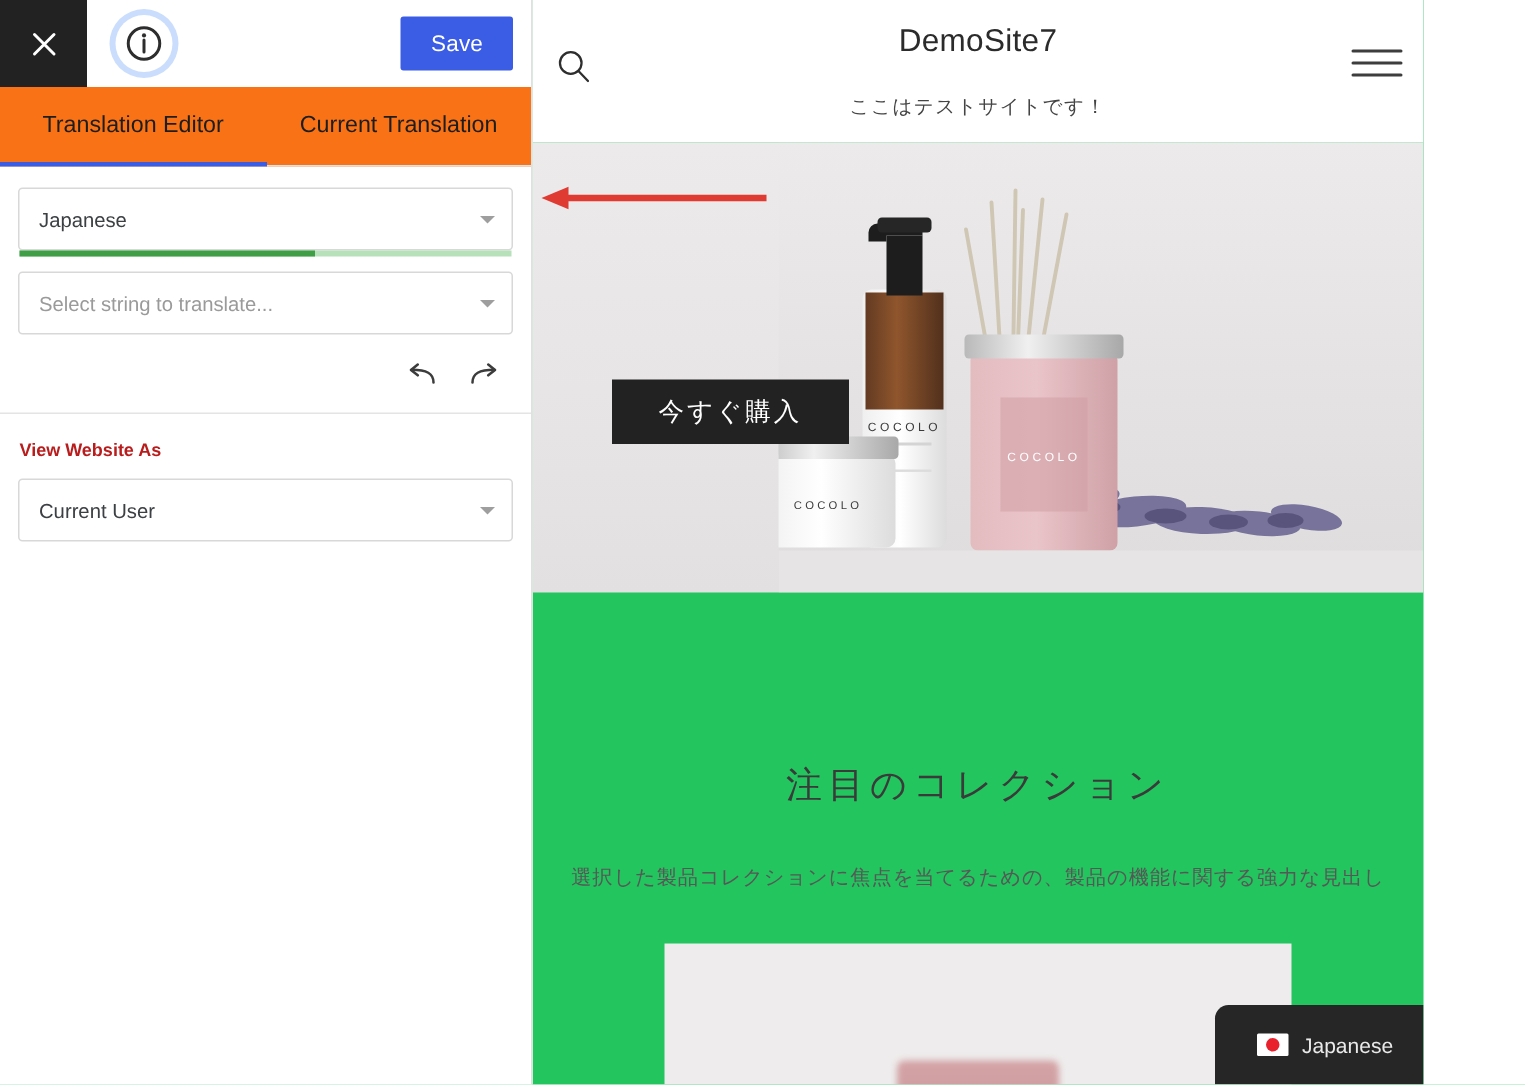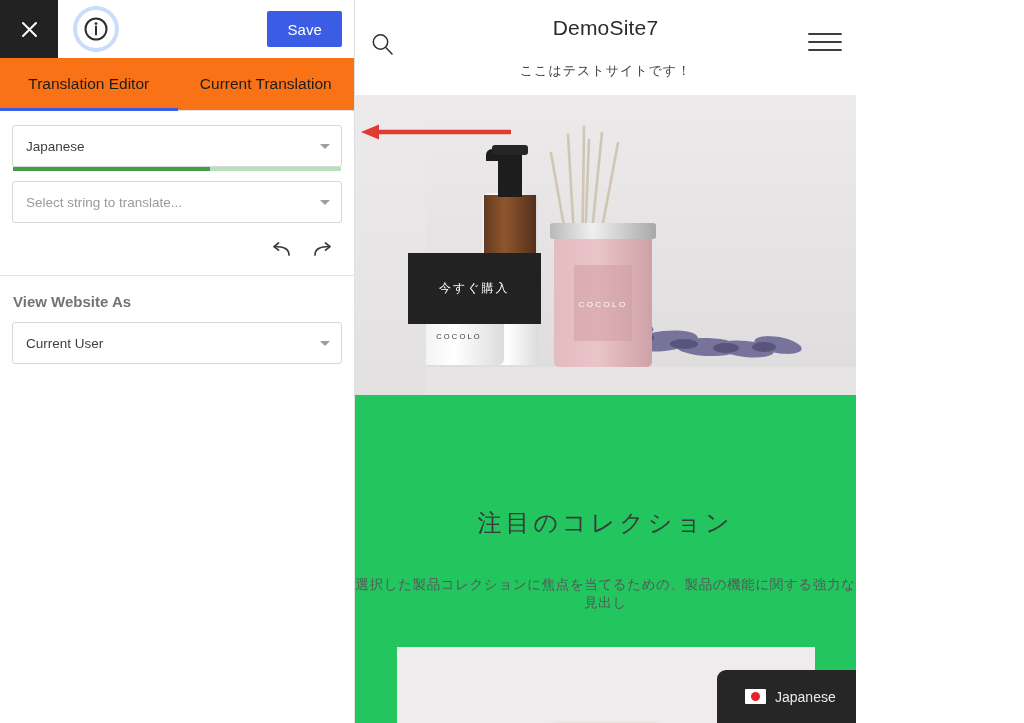--- a/index.html
+++ b/index.html
@@ -1,21 +1,21 @@
 <!DOCTYPE html>
 <html><head>
 <meta charset="utf-8">
 <style>
   * { box-sizing: border-box; margin: 0; padding: 0; }
   html, body {
     width: 1024px; height: 723px;
     font-family: "Liberation Sans", "DejaVu Sans", sans-serif;
     background: #ffffff; overflow: hidden;
   }
-  #app { position: relative; width: 856px; height: 723px; display: flex; }
+  #app { position: relative; width: 949px; height: 723px; display: flex; }
 
   
   .panel {
     width: 355px; height: 723px; background: #ffffff;
     border-right: 1px solid #e0e0e0;
     display: flex; flex-direction: column; flex: none;
     position: relative; z-index: 5;
   }
   .panel-toolbar {
     height: 58px; display: flex; align-items: center;
@@ -75,21 +75,21 @@
   }
   .progress-fill { height: 100%; background: #3f9e46; }
   .undo-redo {
     display: flex; justify-content: flex-end; gap: 20px;
     padding: 2px 8px 14px 0;
   }
   .ur-btn { cursor: pointer; width: 22px; height: 22px; display: flex;
             align-items: center; justify-content: center; }
   .divider { height: 1px; background: #e4e4e4; margin: 0 -12px; }
   .section-label {
-    font-size: 15px; font-weight: 700; color: #737373;
+    font-size: 12px; font-weight: 700; color: #b91c1c;
     padding: 17px 0 12px 1px;
   }
 
   
   .preview { flex: 1 1 auto; height: 723px; position: relative;
              background: #22c55e; overflow: hidden; }
   .site-header {
     height: 95px; position: relative; display: flex;
     align-items: center; justify-content: center; background: #fff;
   }
@@ -111,21 +111,21 @@
     background: linear-gradient(180deg,#eceaea 0%,#e7e5e5 55%,#e2e0e0 100%);
   }
   .hero-heading {
     position: absolute; left: 55px; top: 58px; font-size: 38px;
     color: #1f1f1f; font-weight: 300; letter-spacing: 3px;
     white-space: nowrap; z-index: 3;
     font-family: "Liberation Serif", "DejaVu Serif", serif;
   }
   .hero-cta {
     position: absolute; left: 53px; top: 158px; background: #222222;
-    color: #fff; font-size: 12px; padding: 27px 31px; letter-spacing: 2px;
+    color: #fff; font-size: 17px; padding: 10px 31px; letter-spacing: 2px;
     cursor: pointer; z-index: 3;
   }
   .hero-photo { position: absolute; right: 0; bottom: 0; width: 430px;
                 height: 300px; z-index: 2; }
   .red-arrow { position: absolute; left: 4px; top: 26px; z-index: 9; }
 
   
   .collection { padding-top: 112px; text-align: center; }
   .coll-title {
     font-size: 24px; color: #3a3a3a; font-weight: 400; letter-spacing: 4px;

